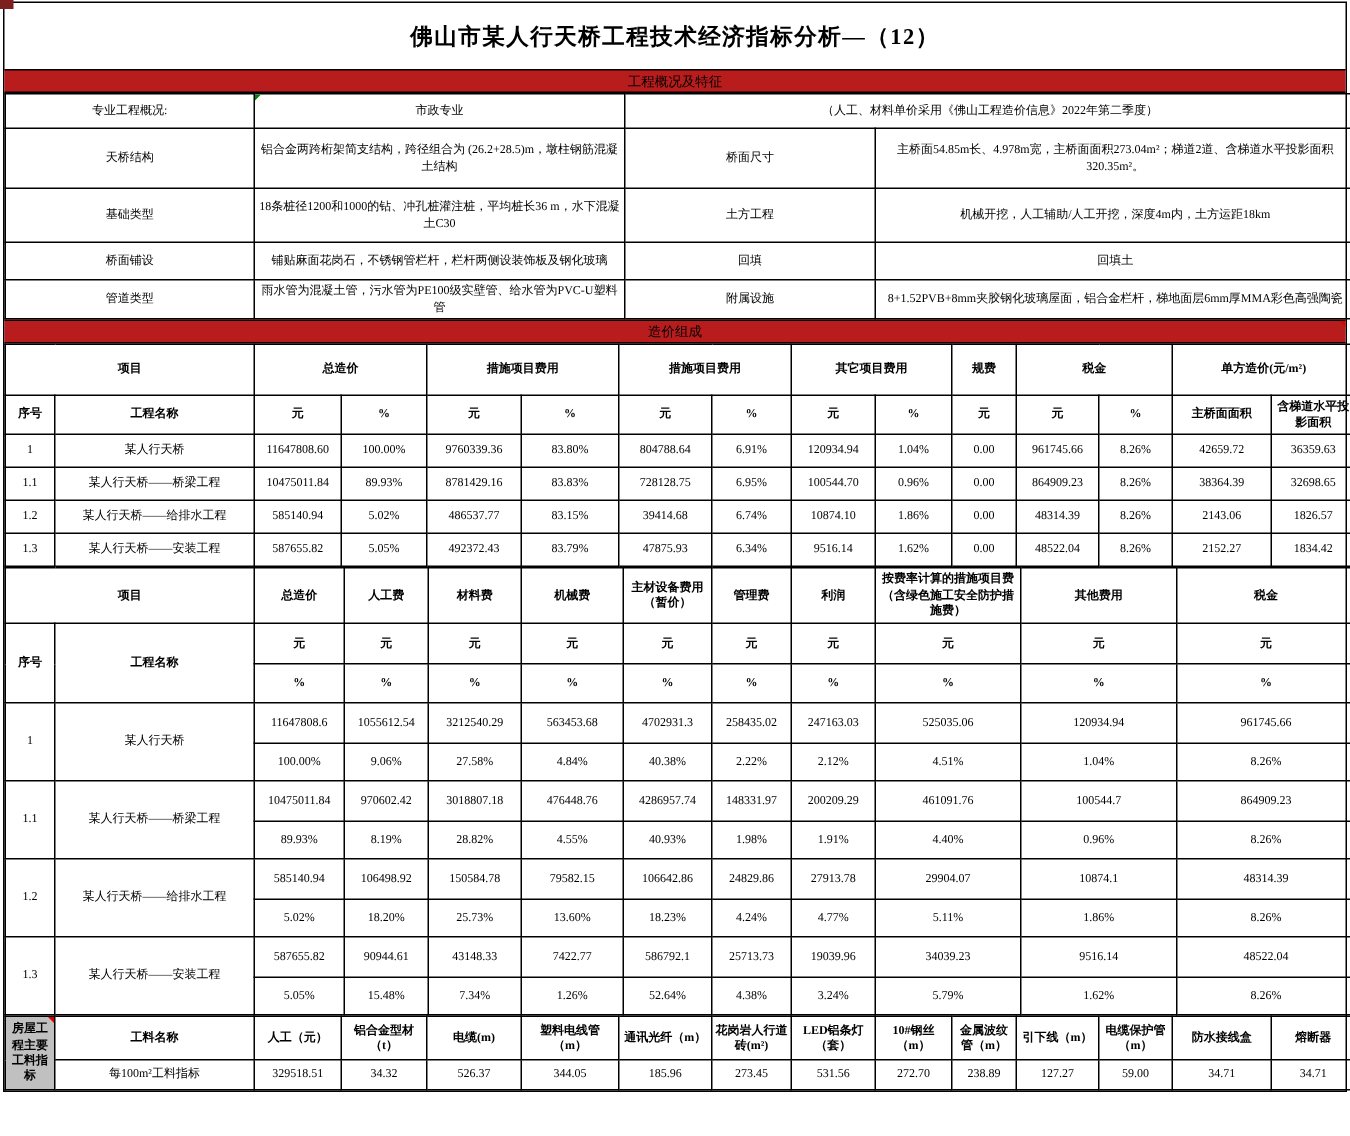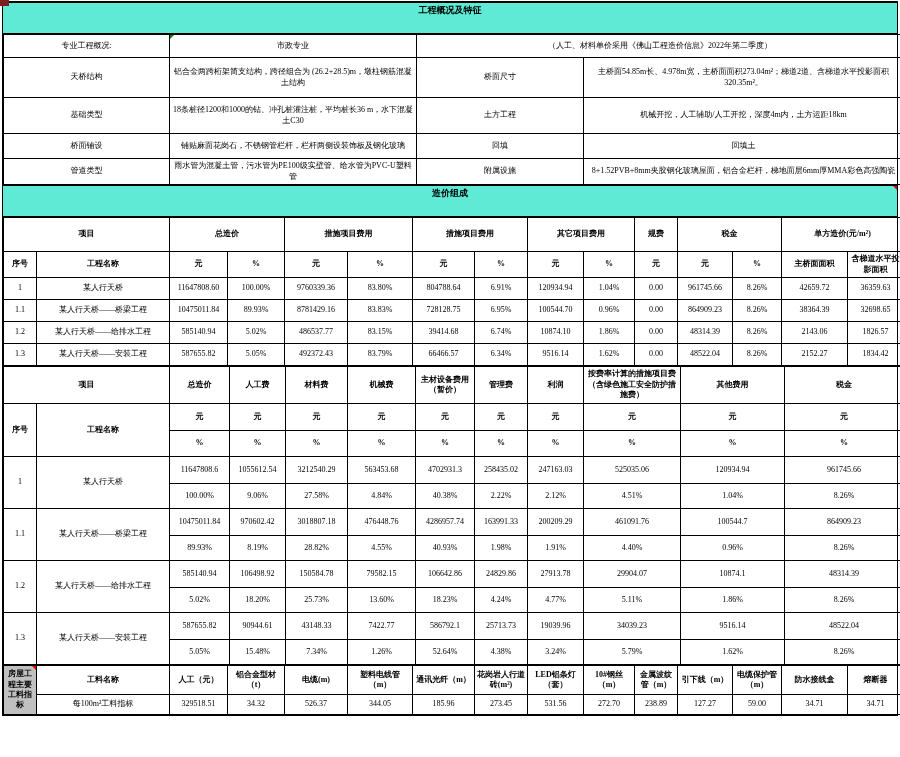--- a/index.html
+++ b/index.html
@@ -3,40 +3,41 @@
 <meta charset="utf-8">
 <style>
 *{box-sizing:border-box}
 html,body{margin:0;padding:0}
 body{width:900px;height:757px;overflow:hidden;background:#fff;color:#000;
   font-family:"Liberation Serif","DejaVu Serif",serif;position:relative}
 .corner-sq{position:absolute;top:0;left:0;width:9px;height:6px;background:#7e1f1f;z-index:9}
 .sheet{width:896px;margin:1px 0 0 2px;border:1px solid #000}
 .title{height:44px;display:flex;align-items:center;justify-content:center;
   font-size:15px;font-weight:bold;letter-spacing:1px}
-.bar{height:32px;line-height:15px;text-align:center;font-weight:bold;font-size:9px;
-  background:#5eead4;border-top:1px solid #000;border-bottom:1px solid #000;position:relative}
+.bar{height:16px;line-height:15px;text-align:center;font-weight:normal;font-size:9px;
+  background:#b91c1c;border-top:1px solid #000;border-bottom:1px solid #000;position:relative}
 table{border-collapse:collapse;table-layout:fixed;width:100%}
 td,th{border:1px solid #000;font-size:8px;line-height:1.3;text-align:center;
   vertical-align:middle;padding:0 2px;overflow:hidden;font-weight:normal}
 th{font-weight:bold}
 .rel{position:relative}
 .gray{background:#c0c0c0}
 .mk-g-tl{position:absolute;top:0;left:0;width:0;height:0;
   border-top:4px solid #008000;border-right:4px solid transparent}
 .mk-r-tr{position:absolute;top:0;right:0;width:0;height:0;
   border-top:4px solid #e00000;border-left:4px solid transparent}
 </style>
 </head>
 <body>
 
 <span class="corner-sq"></span>
 
 <div class="sheet">
 
+  <div class="title">佛山市某人行天桥工程技术经济指标分析—（12）</div>
 
   <div class="bar">
     <span>工程概况及特征</span>
   </div>
 
   <table>
     <colgroup>
         <col style="width:166px">
         <col style="width:247px">
         <col style="width:167px">
@@ -180,21 +181,21 @@
       <td>2143.06</td>
       <td>1826.57</td>
     </tr>
     <tr style="height:22px">
       <td>1.3</td>
       <td>某人行天桥——安装工程</td>
       <td>587655.82</td>
       <td>5.05%</td>
       <td>492372.43</td>
       <td>83.79%</td>
-      <td>66466.57</td>
+      <td>47875.93</td>
       <td>6.34%</td>
       <td>9516.14</td>
       <td>1.62%</td>
       <td>0.00</td>
       <td>48522.04</td>
       <td>8.26%</td>
       <td>2152.27</td>
       <td>1834.42</td>
     </tr>
   </tbody>
@@ -283,21 +284,21 @@
       <td>8.26%</td>
     </tr>
     <tr style="height:27px">
       <td rowspan="2">1.1</td>
       <td rowspan="2">某人行天桥——桥梁工程</td>
       <td>10475011.84</td>
       <td>970602.42</td>
       <td>3018807.18</td>
       <td>476448.76</td>
       <td>4286957.74</td>
-      <td>163991.33</td>
+      <td>148331.97</td>
       <td>200209.29</td>
       <td>461091.76</td>
       <td>100544.7</td>
       <td>864909.23</td>
     </tr>
     <tr style="height:25px">
       <td>89.93%</td>
       <td>8.19%</td>
       <td>28.82%</td>
       <td>4.55%</td>

